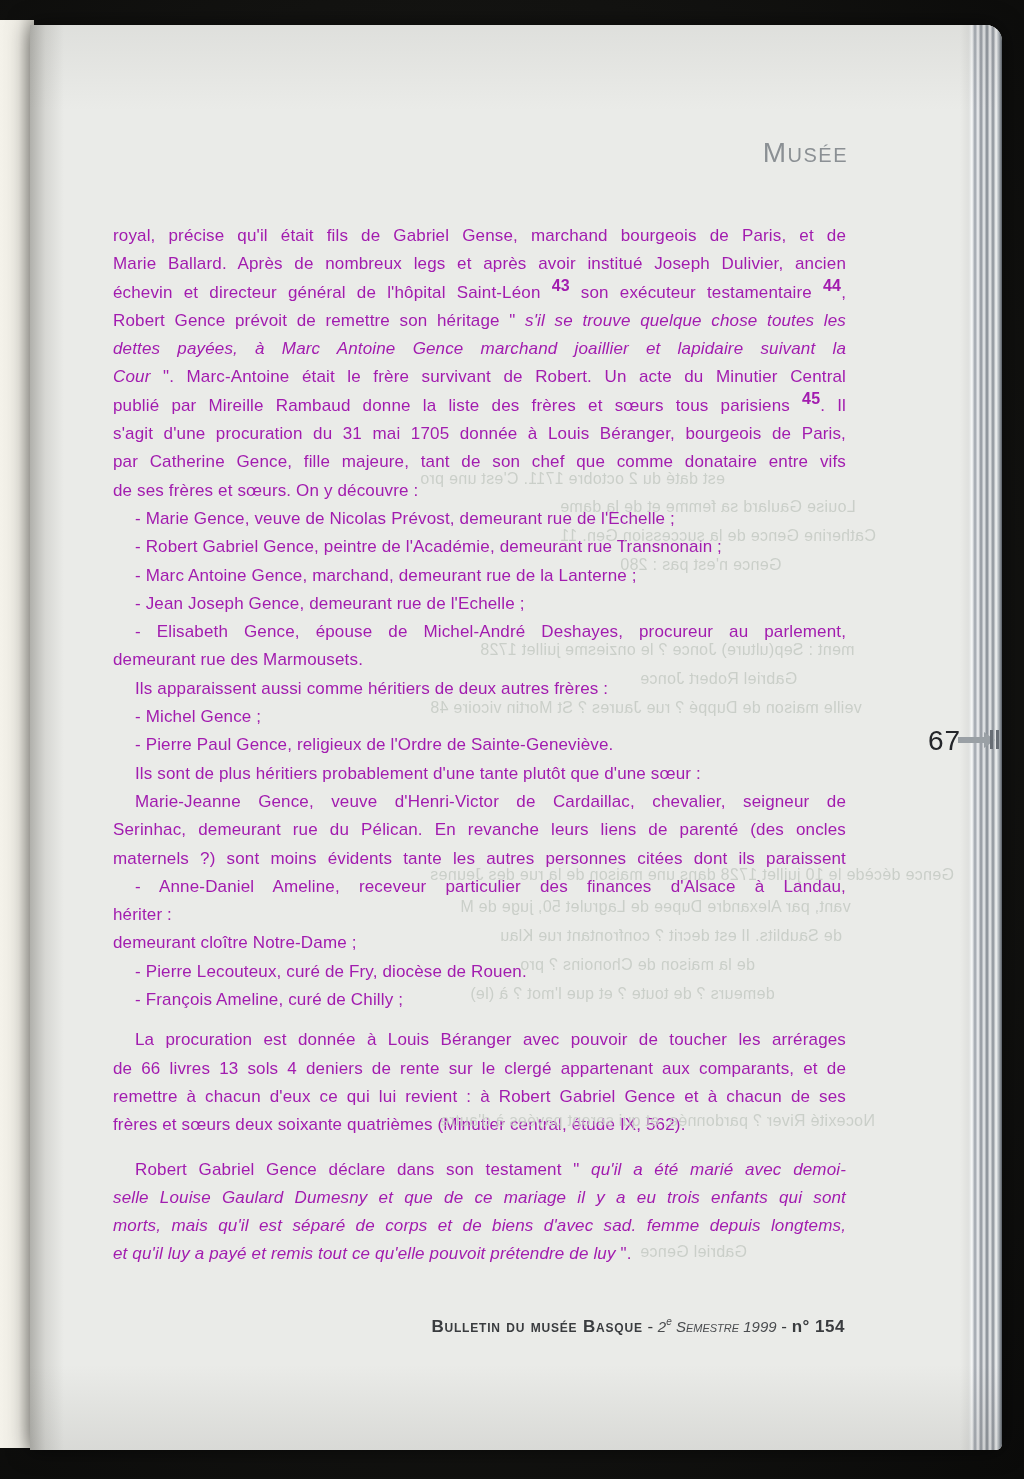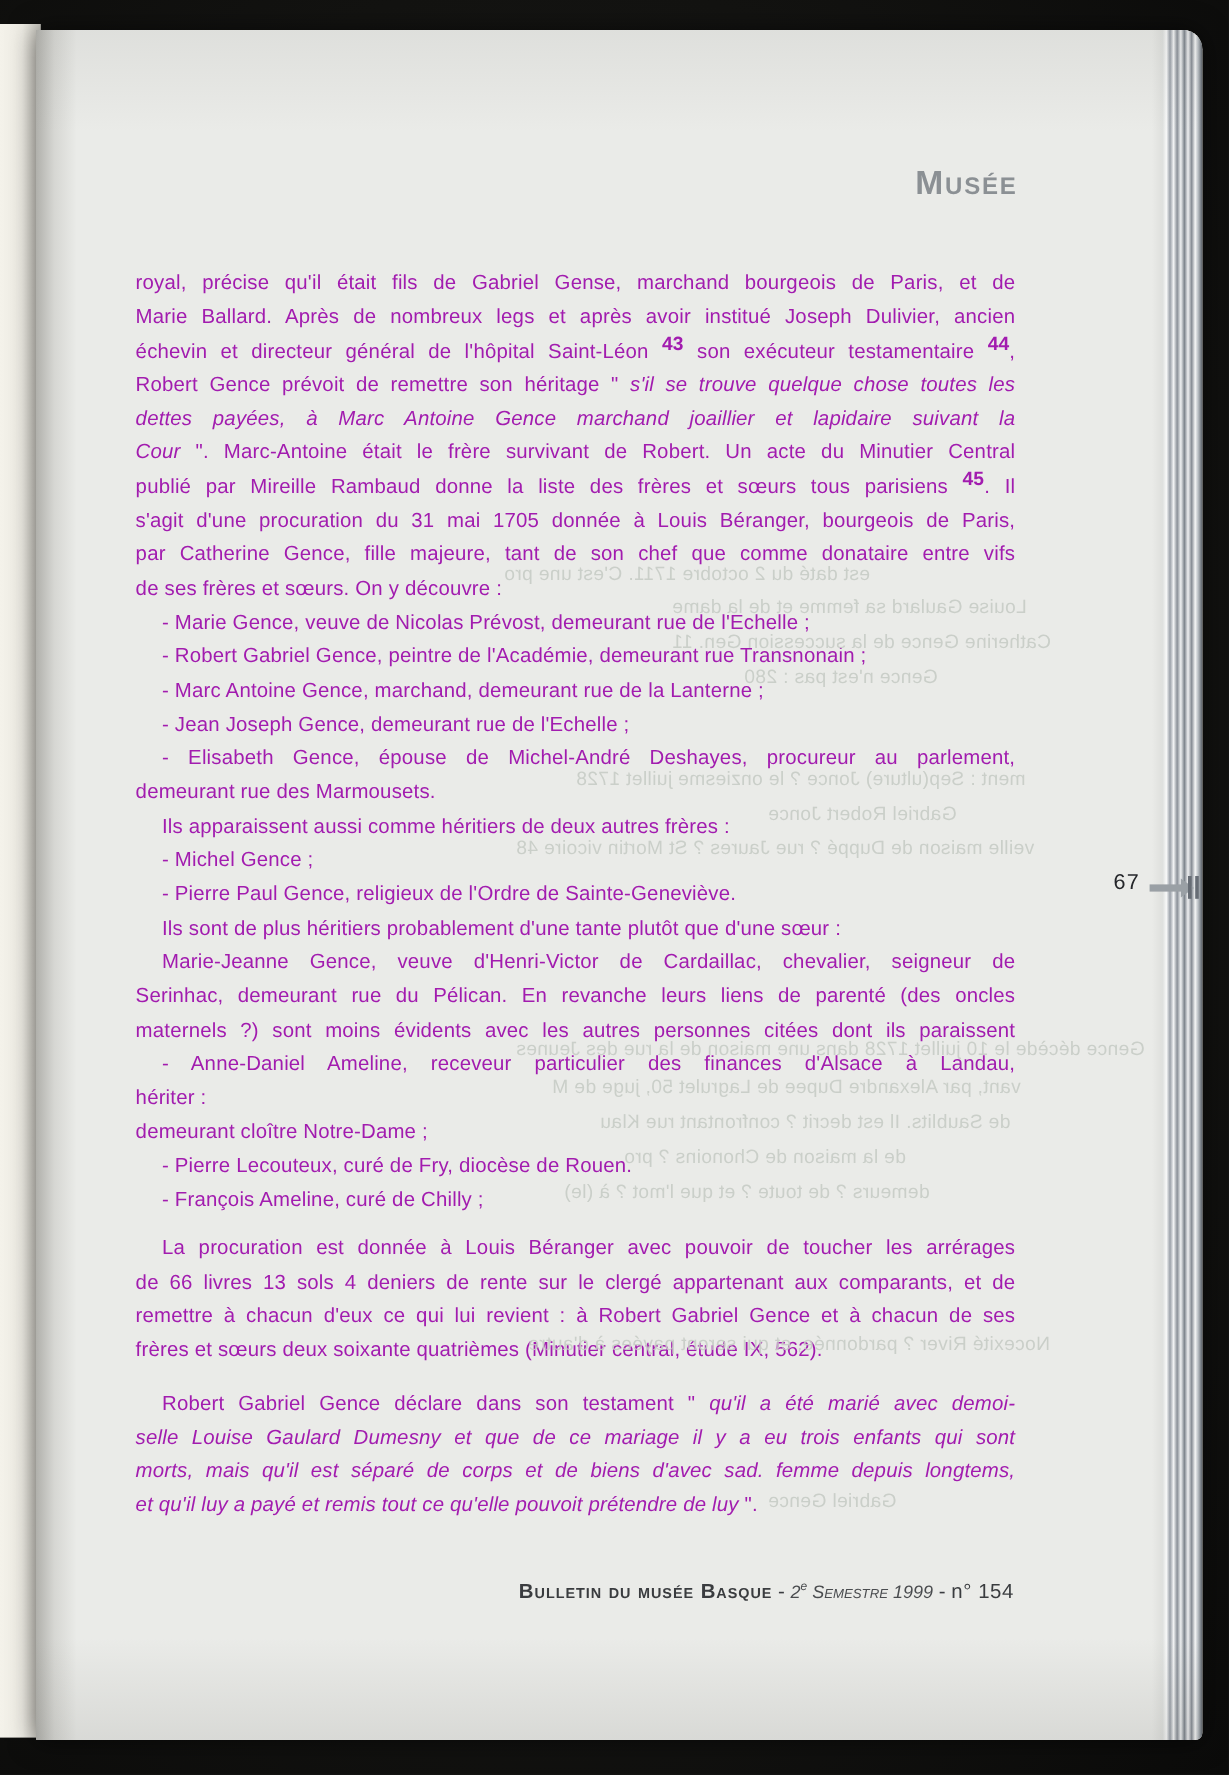--- a/index.html
+++ b/index.html
@@ -24,47 +24,47 @@
             #f8f9f9 12px, #9aa0a8 15px, #f3f4f5 18px,
             #8a9098 21px, #eef0f1 24px, #7e858d 27px,
             #f0f1f2 30px, #878d95 33px, #f5f6f6 36px,
             #aab0b6 39px, #565c63 42px); }
 
   .shading { position:absolute; inset:0; pointer-events:none;
           background:linear-gradient(180deg, rgba(120,120,115,0.10) 0%, rgba(0,0,0,0) 6%, rgba(0,0,0,0) 94%, rgba(90,90,85,0.12) 100%); }
 
   .musee { position:absolute; left:0; top:112px; width:818px; text-align:right;
            font-variant:small-caps; font-size:28px; letter-spacing:1.5px;
-           color:#8b9094; font-weight:700; }
+           color:#8b9094; font-weight:400; }
 
   .text-block { position:absolute; left:83px; top:197px; width:733px;
                 font-size:17px; line-height:28.3px; color:#a21caf;
                 letter-spacing:0.15px; }
   .line { text-align:left; }
   .line.j { text-align:justify; text-align-last:justify; }
   .line.ind { padding-left:22px; }
   .i { font-style:italic; }
   .p { font-weight:bold; font-size:16px; vertical-align:super; line-height:0; }
 
   .tab { position:absolute; left:898px; top:700px; width:100px; height:30px; }
-  .tab .num { position:absolute; left:0; top:0; font-size:18px; color:#24262a; letter-spacing:1px; }
+  .tab .num { position:absolute; left:0; top:0; font-size:28px; color:#24262a; letter-spacing:1px; }
   .tab .bar { position:absolute; left:30px; top:12px; width:28px; height:6px; background:#9aa0a5; }
   .tab .tri { position:absolute; left:56px; top:7px; width:0; height:0;
               border-top:8px solid transparent; border-bottom:8px solid transparent;
               border-left:11px solid #9aa0a5; }
   .tab .tick1,.tab .tick2,.tab .tick3 { position:absolute; top:5px; width:3px; height:19px; background:#676d75; }
   .tab .tick1{left:62px} .tab .tick2{left:68px}
 
   .footer { position:absolute; left:0; top:1292px; width:815px; text-align:right;
             font-size:17px; color:#3a3c3f; }
   .fb  { font-variant:small-caps; font-weight:bold; letter-spacing:0.8px; }
   .fn  { font-weight:normal; }
   .fi  { font-variant:small-caps; font-style:italic; font-size:15px; color:#4a4c4f; }
   .fe  { font-style:italic; font-size:10px; vertical-align:super; line-height:0; color:#4a4c4f; }
-  .fb2 { font-weight:normal; letter-spacing:0.5px; }
+  .fb2 { font-weight:bold; letter-spacing:0.5px; }
 
   .ghost { position:absolute; transform:scaleX(-1); color:#c7ccc6; font-size:16px;
            letter-spacing:0.3px; filter:blur(0.4px); white-space:nowrap; opacity:0.9; }
 </style>
 </head>
 <body>
 
 <div class="scan">
 
   <div class="facing-page"></div>
@@ -92,21 +92,21 @@
         <div class="line ind"><span>- Marc Antoine Gence, marchand, demeurant rue de la Lanterne ;</span></div>
         <div class="line ind"><span>- Jean Joseph Gence, demeurant rue de l'Echelle ;</span></div>
         <div class="line j ind"><span>- Elisabeth Gence, épouse de Michel-André Deshayes, procureur au parlement,</span></div>
         <div class="line"><span>demeurant rue des Marmousets.</span></div>
         <div class="line ind"><span>Ils apparaissent aussi comme héritiers de deux autres frères :</span></div>
         <div class="line ind"><span>- Michel Gence ;</span></div>
         <div class="line ind"><span>- Pierre Paul Gence, religieux de l'Ordre de Sainte-Geneviève.</span></div>
         <div class="line ind"><span>Ils sont de plus héritiers probablement d'une tante plutôt que d'une sœur :</span></div>
         <div class="line j ind"><span>Marie-Jeanne Gence, veuve d'Henri-Victor de Cardaillac, chevalier, seigneur de</span></div>
         <div class="line j"><span>Serinhac, demeurant rue du Pélican. En revanche leurs liens de parenté (des oncles</span></div>
-        <div class="line j"><span>maternels ?) sont moins évidents avec les autres personnes citées dont ils paraissent</span></div>
+        <div class="line j"><span>maternels ?) sont moins évidents tante les autres personnes citées dont ils paraissent</span></div>
         <div class="line j ind"><span>- Anne-Daniel Ameline, receveur particulier des finances d'Alsace à Landau,</span></div>
         <div class="line"><span>hériter :</span></div>
         <div class="line"><span>demeurant cloître Notre-Dame ;</span></div>
         <div class="line ind"><span>- Pierre Lecouteux, curé de Fry, diocèse de Rouen.</span></div>
         <div class="line ind"><span>- François Ameline, curé de Chilly ;</span></div>
         <div class="line j ind" style="margin-top: 12px;"><span>La procuration est donnée à Louis Béranger avec pouvoir de toucher les arrérages</span></div>
         <div class="line j"><span>de 66 livres 13 sols 4 deniers de rente sur le clergé appartenant aux comparants, et de</span></div>
         <div class="line j"><span>remettre à chacun d'eux ce qui lui revient : à Robert Gabriel Gence et à chacun de ses</span></div>
         <div class="line"><span>frères et sœurs deux soixante quatrièmes (Minutier central, étude IX, 562).</span></div>
         <div class="line j ind" style="margin-top: 16px;"><span>Robert Gabriel Gence déclare dans son testament " </span><span class="i">qu'il a été marié avec demoi-</span></div>

